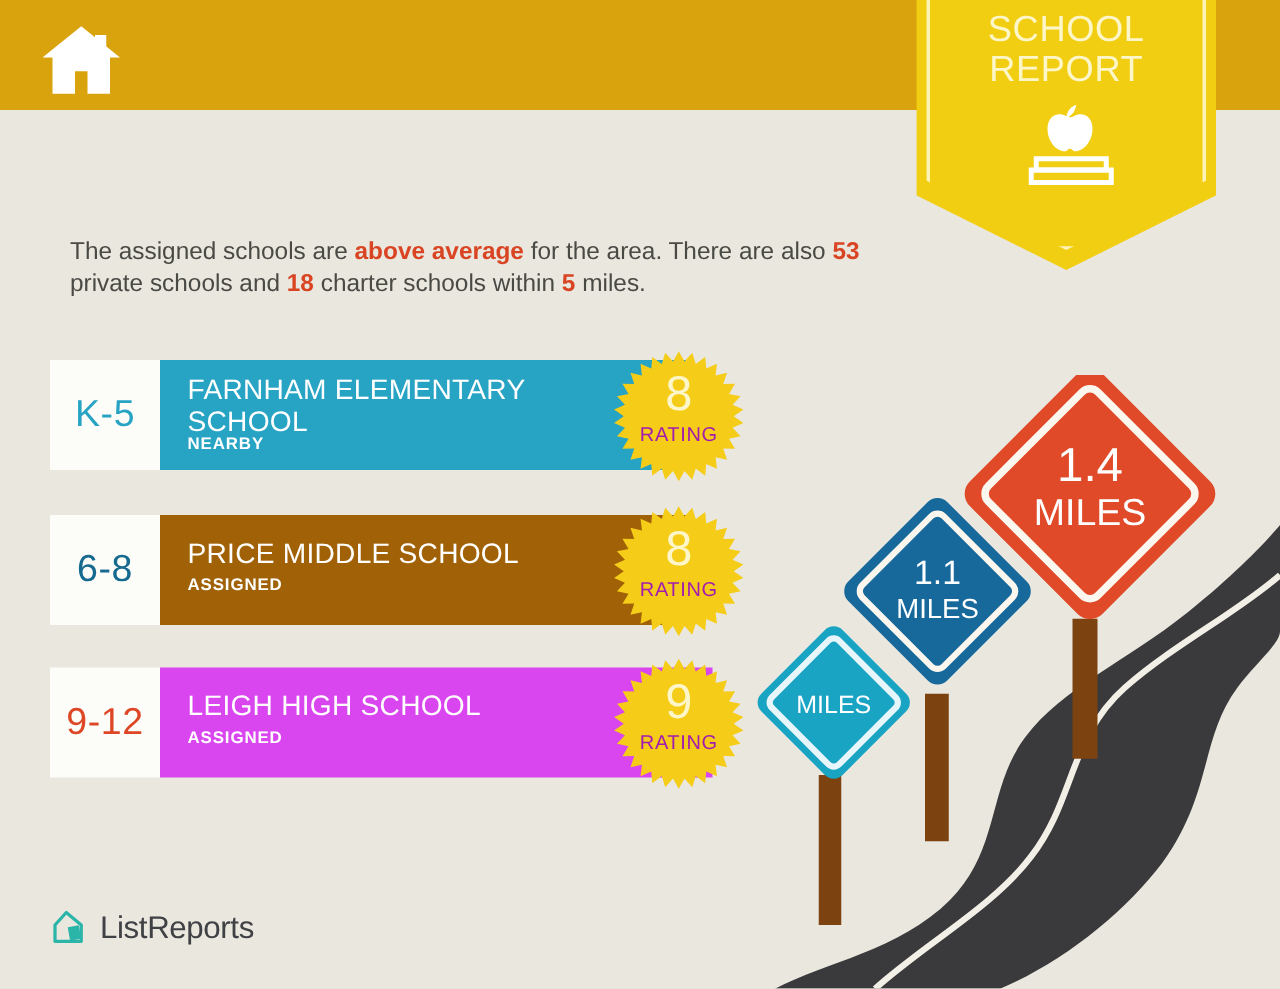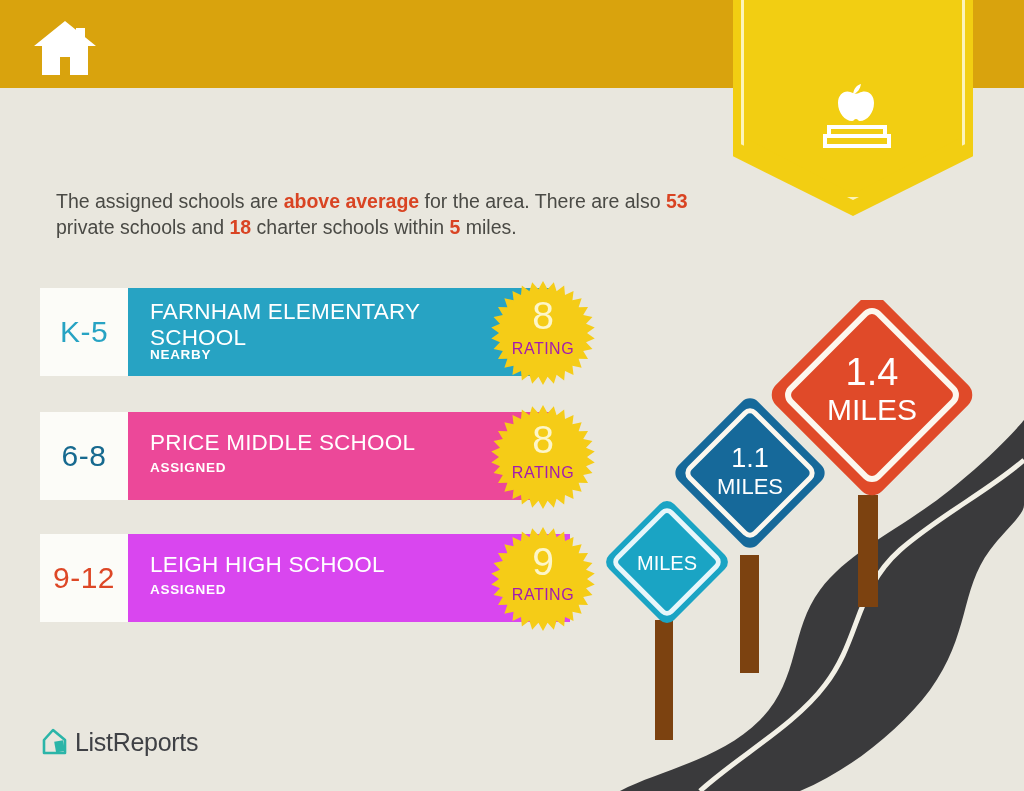--- a/index.html
+++ b/index.html
@@ -192,21 +192,21 @@
   }
 
   
   #logo-block {
     position: absolute;
     left: 38px; top: 727px;
     display: flex;
     align-items: center;
   }
   #logo-text {
-    margin-left: 7px;
+    margin-left: 12px;
     font-size: 25px;
     color: #3F4145;
     letter-spacing: -0.3px;
   }
   #disclaimer {
     position: absolute;
     left: 298px; top: 732px;
     width: 700px;
     font-size: 13.4px;
     line-height: 19px;
@@ -225,20 +225,24 @@
 
   <div id="header-band"></div>
 
   <svg id="home-icon" viewBox="0 0 66 58">
     <path d="M33 2 L64 27 L56 27 L56 56 L38 56 L38 38 L28 38 L28 56 L10 56 L10 27 L2 27 Z" fill="#FFFFFF"></path>
     <rect x="44" y="9" width="9" height="13" fill="#FFFFFF"></rect>
   </svg>
 
   <div id="report-badge">
     <div id="report-badge-inner"></div>
+    <div id="badge-title">
+      <div>SCHOOL</div>
+      <div>REPORT</div>
+    </div>
     <svg id="badge-art" viewBox="0 0 240 70">
       <g>
         <path d="M120 12 C121 6, 124 3, 128 2 C127 7, 125 10, 121 12 Z" fill="#FFFFFF"></path>
         <path d="M120 11 C113 7, 105 11, 105 21 C105 31, 112 39, 119 39 C121 39, 121 37, 123 37 C125 37, 125 39, 127 39 C134 39, 141 31, 141 21 C141 11, 133 7, 126 11 C124 12, 122 12, 120 11 Z" fill="#FFFFFF"></path>
       </g>
       <g fill="none" stroke="#FFFFFF" stroke-width="4">
         <rect x="96" y="45" width="56" height="9"></rect>
         <rect x="92" y="54" width="64" height="10"></rect>
       </g>
     </svg>
@@ -260,21 +264,21 @@
       </svg>
       <div class="burst-num">8</div>
       <div class="burst-word">RATING</div>
     </div>
   </div>
 
   <div class="school-row" id="row-1">
     <div class="grade-box">
       <span class="grade-label" id="g1" style="color: rgb(22, 105, 143);">6-8</span>
     </div>
-    <div class="bar" id="b1" style="background: #ec4899;">
+    <div class="bar" id="b1" style="background: #a16207;">
       <div class="school-name one-line" id="n1">PRICE MIDDLE SCHOOL</div>
       <div class="school-status" id="s1" style="top:48px;">ASSIGNED</div>
     </div>
     <div class="rating-burst">
       <svg viewBox="0 0 106 106" width="106" height="106">
         <polygon id="star1" fill="#F5CC17" points="53.00,1.00 57.60,9.24 63.81,2.14 66.60,11.15 74.15,5.50 75.00,14.89 83.56,10.93 82.44,20.30 91.64,18.21 88.60,27.14 98.03,27.00 93.20,35.10 102.45,36.93 96.04,43.85 104.72,47.56 97.00,53.00 104.72,58.44 96.04,62.15 102.45,69.07 93.20,70.90 98.03,79.00 88.60,78.86 91.64,87.79 82.44,85.70 83.56,95.07 75.00,91.11 74.15,100.50 66.60,94.85 63.81,103.86 57.60,96.76 53.00,105.00 48.40,96.76 42.19,103.86 39.40,94.85 31.85,100.50 31.00,91.11 22.44,95.07 23.56,85.70 14.36,87.79 17.40,78.86 7.97,79.00 12.80,70.90 3.55,69.07 9.96,62.15 1.28,58.44 9.00,53.00 1.28,47.56 9.96,43.85 3.55,36.93 12.80,35.10 7.97,27.00 17.40,27.14 14.36,18.21 23.56,20.30 22.44,10.93 31.00,14.89 31.85,5.50 39.40,11.15 42.19,2.14 48.40,9.24"></polygon>
       </svg>
       <div class="burst-num">8</div>
       <div class="burst-word">RATING</div>
     </div>

